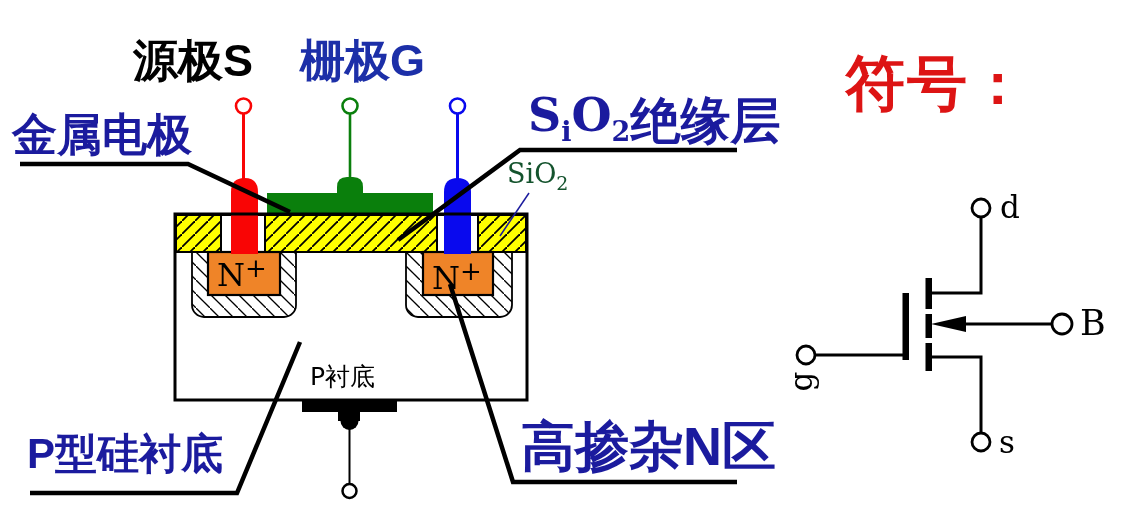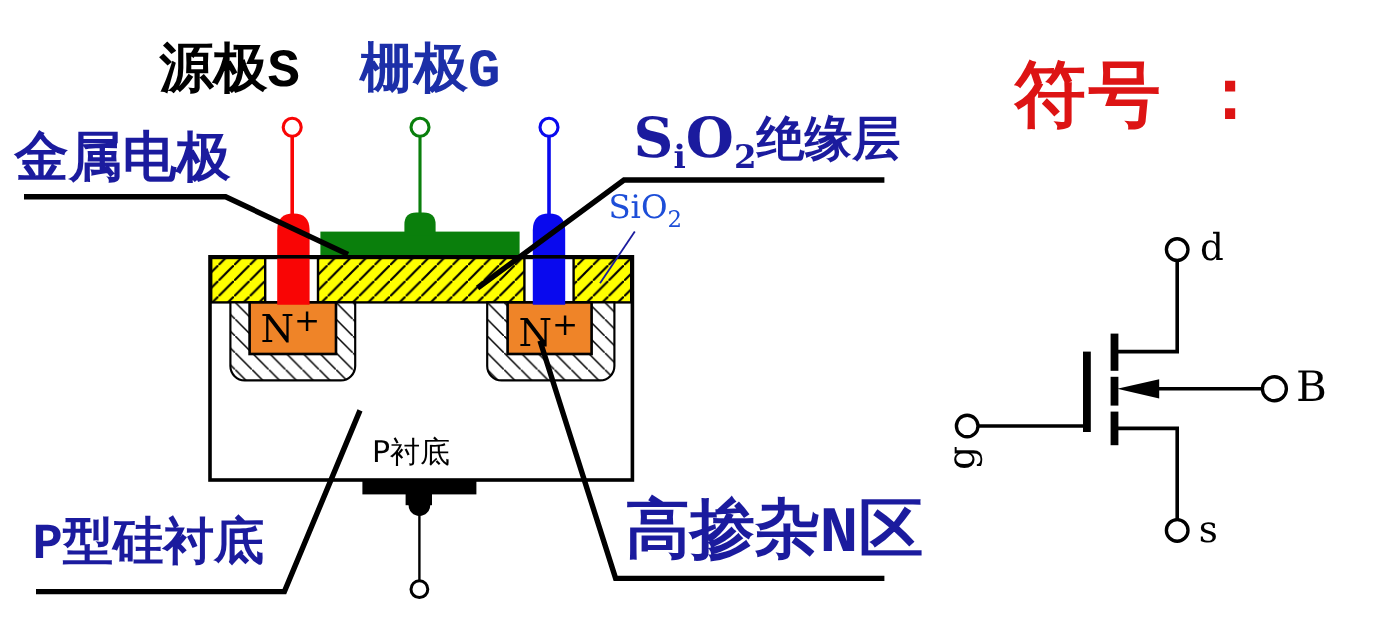--- a/index.html
+++ b/index.html
@@ -2,35 +2,35 @@
 <html><head>
 <meta charset="utf-8">
 <style>
   html,body{margin:0;padding:0;background:#fff;}
   #stage{
     position:relative;width:1147px;height:529px;background:#ffffff;overflow:hidden;
     font-family:"DejaVu Sans",sans-serif;
   }
   #draw{position:absolute;left:0;top:0;}
   .lbl{position:absolute;white-space:nowrap;line-height:1;}
-  .cjk-bold{font-family:Liberation Mono, monospace;font-weight:700;}
+  .cjk-bold{font-family:Liberation Sans, sans-serif;font-weight:700;}
   .serif{font-family:"DejaVu Serif","Liberation Serif",serif;}
   .blue{color:#1b1b9e;text-align:center;}
   .gate-blue{color:#1c2fa8;}
   .red{color:#dd1414;}
   .t-top{font-size:45px;top:38px;}
   #t-source{left:133px;}
   #t-gate{left:287px;margin-left:13px;}
   #t-drain{left:428px;}
   #t-metal{left:12px;top:112px;font-size:45px;}
   #t-sio2layer{left:528px;top:92px;display:flex;align-items:flex-start;}
   #t-sio2layer .big-latin{font-family:"DejaVu Serif","Liberation Serif",serif;font-weight:700;font-size:46px;}
   #t-sio2layer .sub{font-family:"DejaVu Serif","Liberation Serif",serif;font-weight:700;font-size:27px;transform:translateY(26px);}
-  #t-sio2layer .cjk{font-size:40px;font-weight:700;transform:translateY(4px);}
-  #t-sio2small{left:507px;top:160px;font-size:27px;color:#1d4ed8;}
+  #t-sio2layer .cjk{font-size:50px;font-weight:700;transform:translateY(4px);}
+  #t-sio2small{left:507px;top:160px;font-size:27px;color:#14532d;}
   #t-sio2small .sub{font-size:19px;vertical-align:-7px;}
   .nplus{font-size:32px;color:#000;}
   .nplus .sup{font-size:26px;vertical-align:9px;}
   #t-nplus-left{left:217px;top:255px;}
   #t-nplus-right{left:432px;top:258px;}
   #t-psub{left:310px;top:364px;font-size:25px;color:#000;}
   #t-psilicon{left:27px;top:433px;font-size:42px;}
   #t-nregion{left:521px;top:419px;font-size:54px;}
   #t-symbol{left:845px;top:54px;font-size:60px;letter-spacing:2px;}
   .sym-lbl{font-size:31px;color:#000;}

